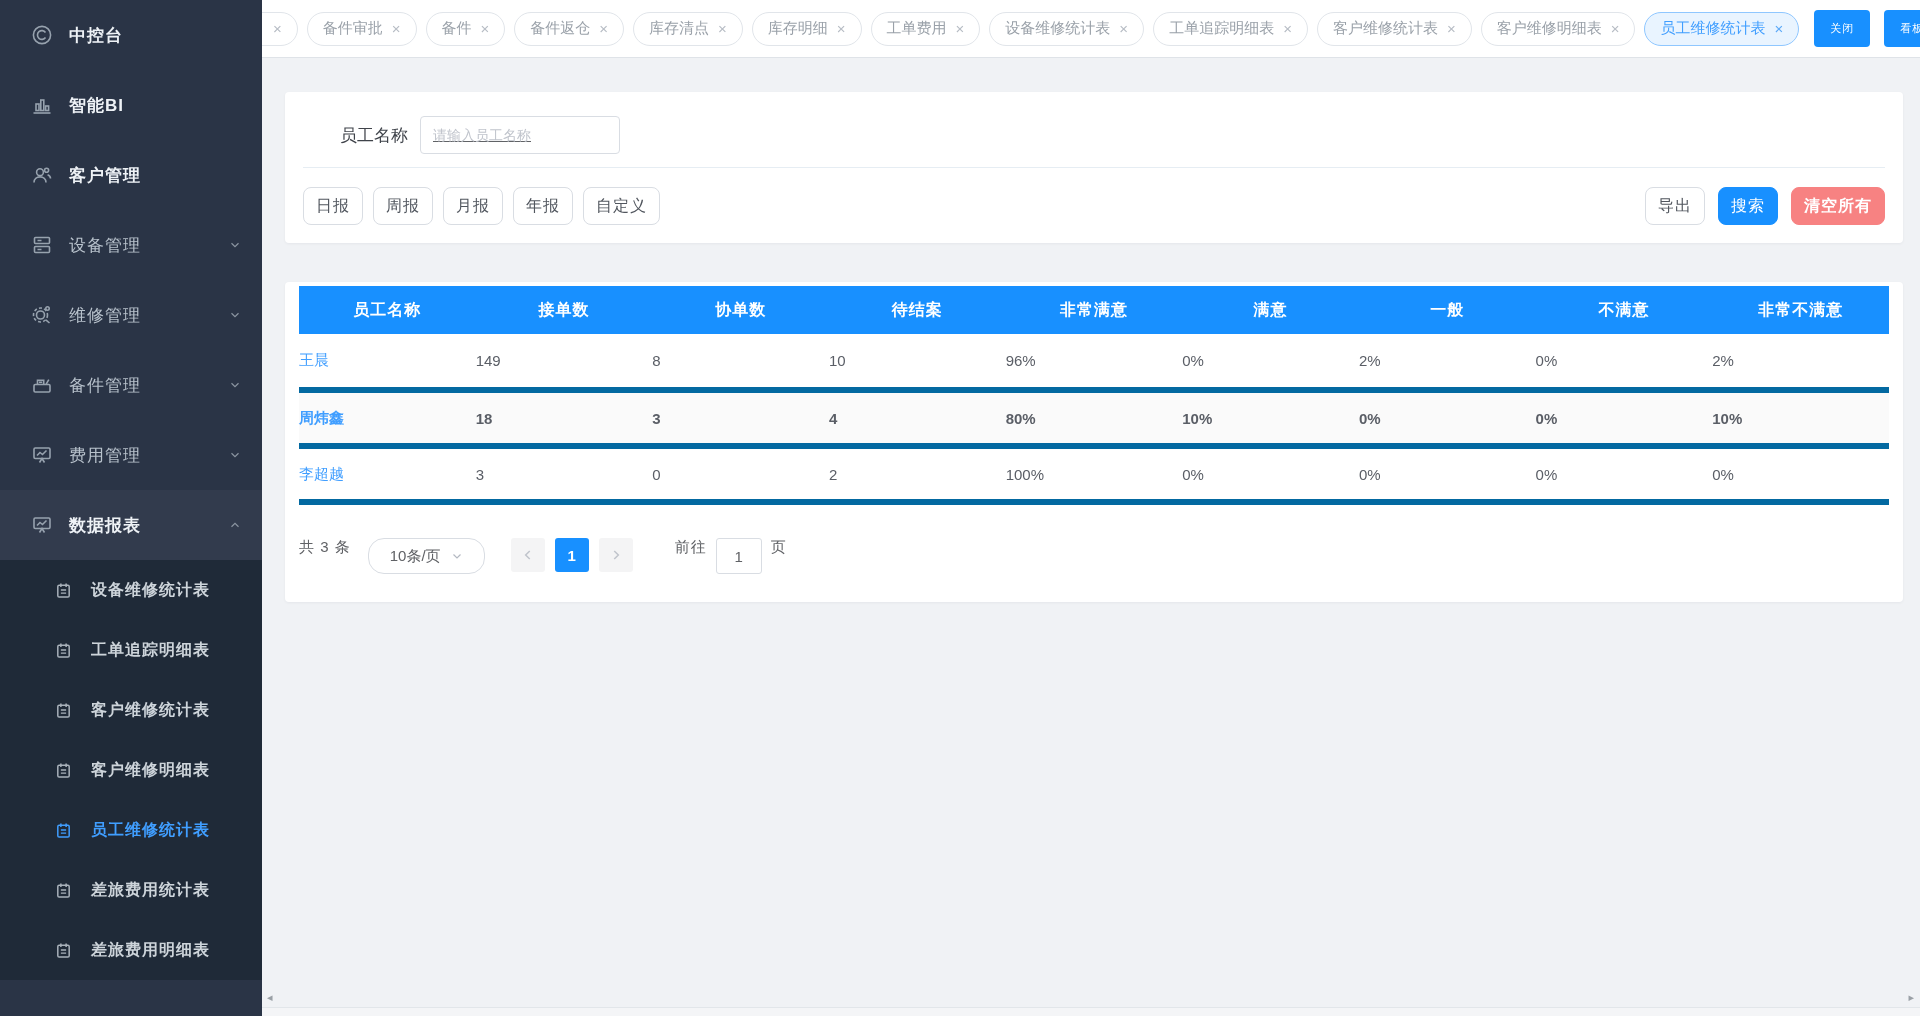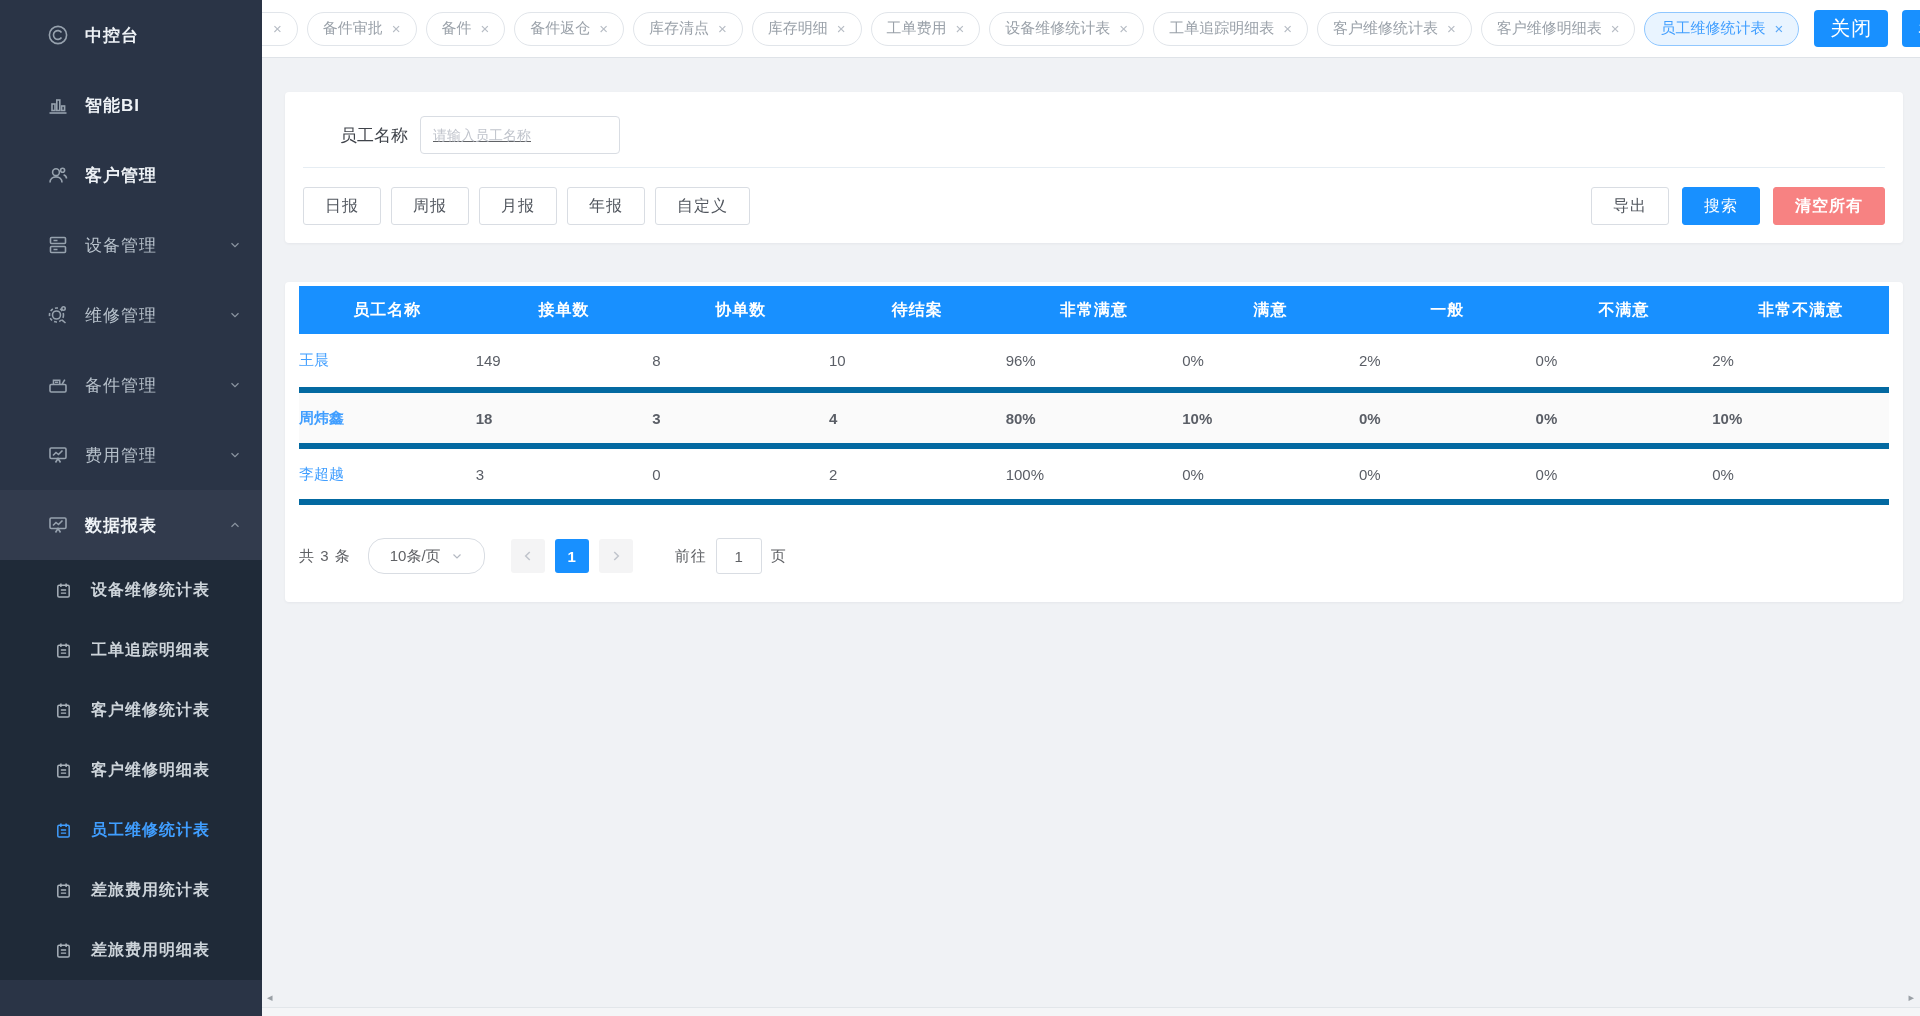--- a/index.html
+++ b/index.html
@@ -2,21 +2,21 @@
 <html><head>
 <meta charset="utf-8">
 <style>
   * { margin:0; padding:0; box-sizing:border-box; }
   html,body { width:1920px; height:1016px; overflow:hidden; background:#f0f2f5;
     font-family:"Liberation Sans", sans-serif; }
 
   
   .sidebar { position:absolute; left:0; top:0; width:262px; height:1016px;
     background:#2a3446; z-index:5; }
-  .side-item { height:70px; display:flex; align-items:center; padding-left:46px;
+  .side-item { height:70px; display:flex; align-items:center; padding-left:30px;
     position:relative; cursor:pointer; }
   .side-item.expanded { background:rgba(255,255,255,0.04); }
   .sicon { width:24px; height:24px; color:#97a2ae; flex:0 0 24px; }
   .sicon svg { width:24px; height:24px; display:block; }
   .slabel { margin-left:15px; font-size:17px; color:#b8c2cc; letter-spacing:1px; }
   .slabel.bold { color:#eef2f6; font-weight:700; }
   .chev { position:absolute; right:20px; width:14px; height:14px; color:#8b95a1; }
   .chev svg { width:14px; height:14px; display:block; }
   .submenu { background:#1f2a38; }
   .sub-item { height:60px; display:flex; align-items:center; padding-left:53px; cursor:pointer; }
@@ -30,54 +30,54 @@
     border-bottom:1px solid #dfe3e8; display:flex; align-items:center; padding:0 10px 0 6px;
     overflow:hidden; }
   .tab { flex:0 0 auto; height:34px; display:inline-flex; align-items:center; gap:9px;
     padding:0 15px; border:1px solid #e1e5ea; border-radius:17px; background:#fff;
     color:#9aa1a9; font-size:15px; margin-right:9px; cursor:pointer; white-space:nowrap; }
   .tab .tab-close { font-size:15px; color:#b6bcc4; line-height:1; cursor:pointer; }
   .tab.partial { margin-left:-56px; padding-left:60px; }
   .tab.active { background:#e9f4ff; border-color:#8fc7ff; color:#409eff; }
   .tab.active .tab-close { color:#5aa8f8; }
   .bar-btn { flex:0 0 auto; height:37px; border:none; border-radius:4px; background:#1890ff;
-    color:#fff; font-size:20px; padding:0 16px; margin-left:6px; cursor:pointer;
+    color:#fff; font-size:11px; padding:0 16px; margin-left:6px; cursor:pointer;
     font-family:Liberation Serif, serif; letter-spacing:1px; }
   .bar-btn.kanban { margin-left:14px; }
 
   
   .main { position:absolute; left:262px; top:58px; right:0; bottom:0; background:#f0f2f5;
     padding:34px 17px 0 23px; }
   .card { background:#fff; border-radius:4px; box-shadow:0 1px 3px rgba(0,21,41,.05); }
 
   .card.filters { padding:24px 18px 18px; }
   .form-row { display:flex; align-items:center; margin-left:37px; }
   .form-label { font-size:17px; color:#3f434a; }
   .form-input { width:200px; height:38px; margin-left:12px; border:1px solid #d9dde3;
     border-radius:4px; padding:0 12px; font-size:14px; color:#606266; font-family:inherit;text-decoration:underline; }
   .form-input::placeholder { color:#c0c4cc; }
   .divider { border-top:1px solid #e6edf3; margin-top:13px; }
   .btn-row { display:flex; align-items:center; margin-top:19px; gap:10px; }
-  .btn { height:38px; padding:0 21px; border:1px solid #d9dde3; border-radius:3px;
+  .btn { height:38px; padding:0 12px; border:1px solid #d9dde3; border-radius:8px;
     background:#fff; color:#51565e; font-size:16px; cursor:pointer; font-family:inherit;
     letter-spacing:1px; }
   .btn-group-right { margin-left:auto; display:flex; gap:13px; }
   .btn.primary { background:#1890ff; border-color:#1890ff; color:#fff; }
   .btn.danger  { background:#f78282; border-color:#f78282; color:#fff;font-weight:bold; }
 
   .card.table-card { margin-top:39px; padding:4px 14px 28px; }
   table { width:100%; border-collapse:collapse; table-layout:fixed; }
   thead th { background:#1890ff; color:#fff; font-weight:700; font-size:16px; height:48px;
     text-align:center; letter-spacing:1px; }
   tbody td { height:56px; text-align:left; font-size:15px; color:#5a5e66;
     border-bottom:6px solid #0369a1; }
   tbody tr.stripe { background:#fafafa;font-weight:bold; }
   td.link { color:#409eff; cursor:pointer; }
 
-  .pager { display:flex; align-items:center; margin-top:33px; font-size:15px; color:#606266; }
+  .pager { display:flex; align-items:flex-start; margin-top:33px; font-size:15px; color:#606266; }
   .pager-total { letter-spacing:1px; }
   .page-size { width:117px; height:36px; border:1px solid #d9dde3; border-radius:16px;
     margin-left:17px; display:flex; align-items:center; justify-content:center; gap:10px;
     color:#606266; cursor:pointer; background:#fff; }
   .page-size .chev-sm { width:12px; height:12px; color:#b4b9c2; }
   .page-size .chev-sm svg { width:12px; height:12px; display:block; }
   .pg-btn { width:34px; height:34px; border-radius:3px; background:#f4f4f5; margin-left:10px;
     display:flex; align-items:center; justify-content:center; color:#c0c4cc; cursor:pointer; }
   .pg-btn svg { width:14px; height:14px; }
   .pg-btn.prev { margin-left:26px; }

